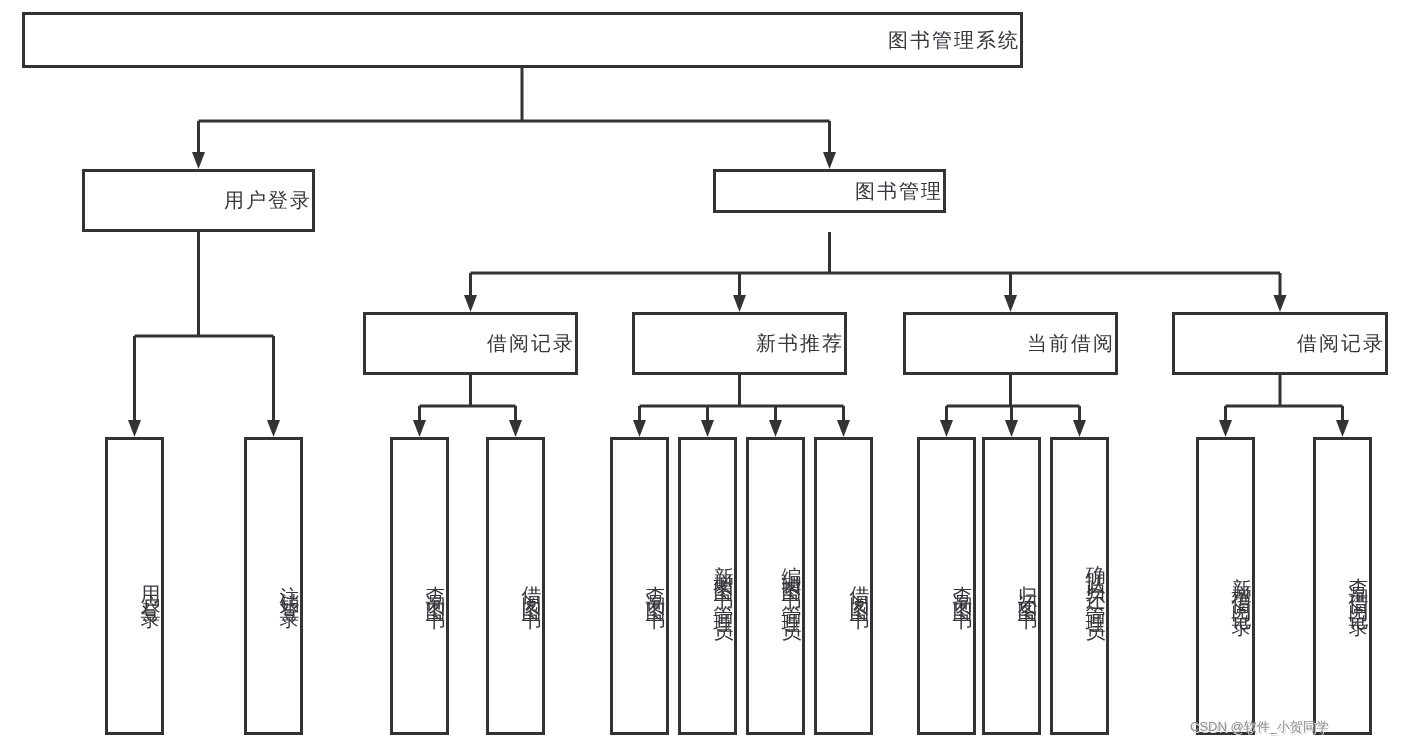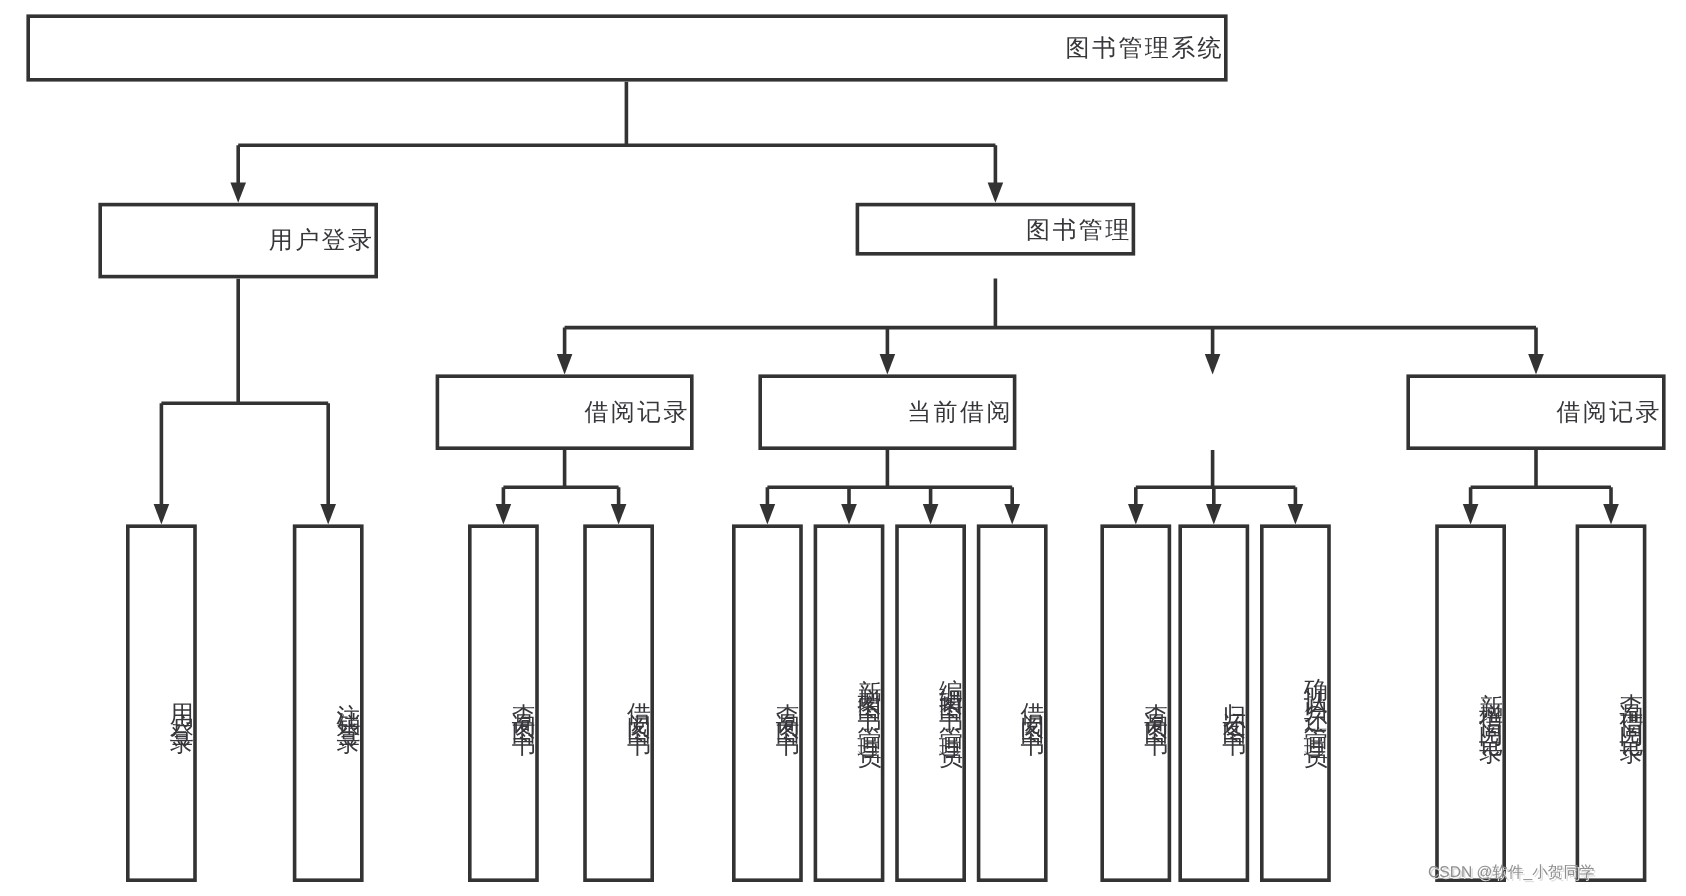--- a/index.html
+++ b/index.html
@@ -88,20 +88,23 @@
     <span class="label">用户登录</span>
   </div>
   <div class="node hbox" style="left:713px; top:169px; width:233px; height:44px;">
     <span class="label">图书管理</span>
   </div>
 
   <div class="node hbox" style="left:363px; top:312px; width:215px; height:63px;">
     <span class="label">借阅记录</span>
   </div>
   <div class="node hbox" style="left:632px; top:312px; width:215px; height:63px;">
+    <span class="label">新书推荐</span>
+  </div>
+  <div class="node hbox" style="left:903px; top:312px; width:215px; height:63px;">
     <span class="label">当前借阅</span>
   </div>
   <div class="node hbox" style="left:1172px; top:312px; width:216px; height:63px;">
     <span class="label">借阅记录</span>
   </div>
 
   <div class="node vbox" style="left:105px; top:437px; width:59px; height:298px;">
     <span class="label">用户登录</span>
   </div>
   <div class="node vbox" style="left:244px; top:437px; width:59px; height:298px;">

